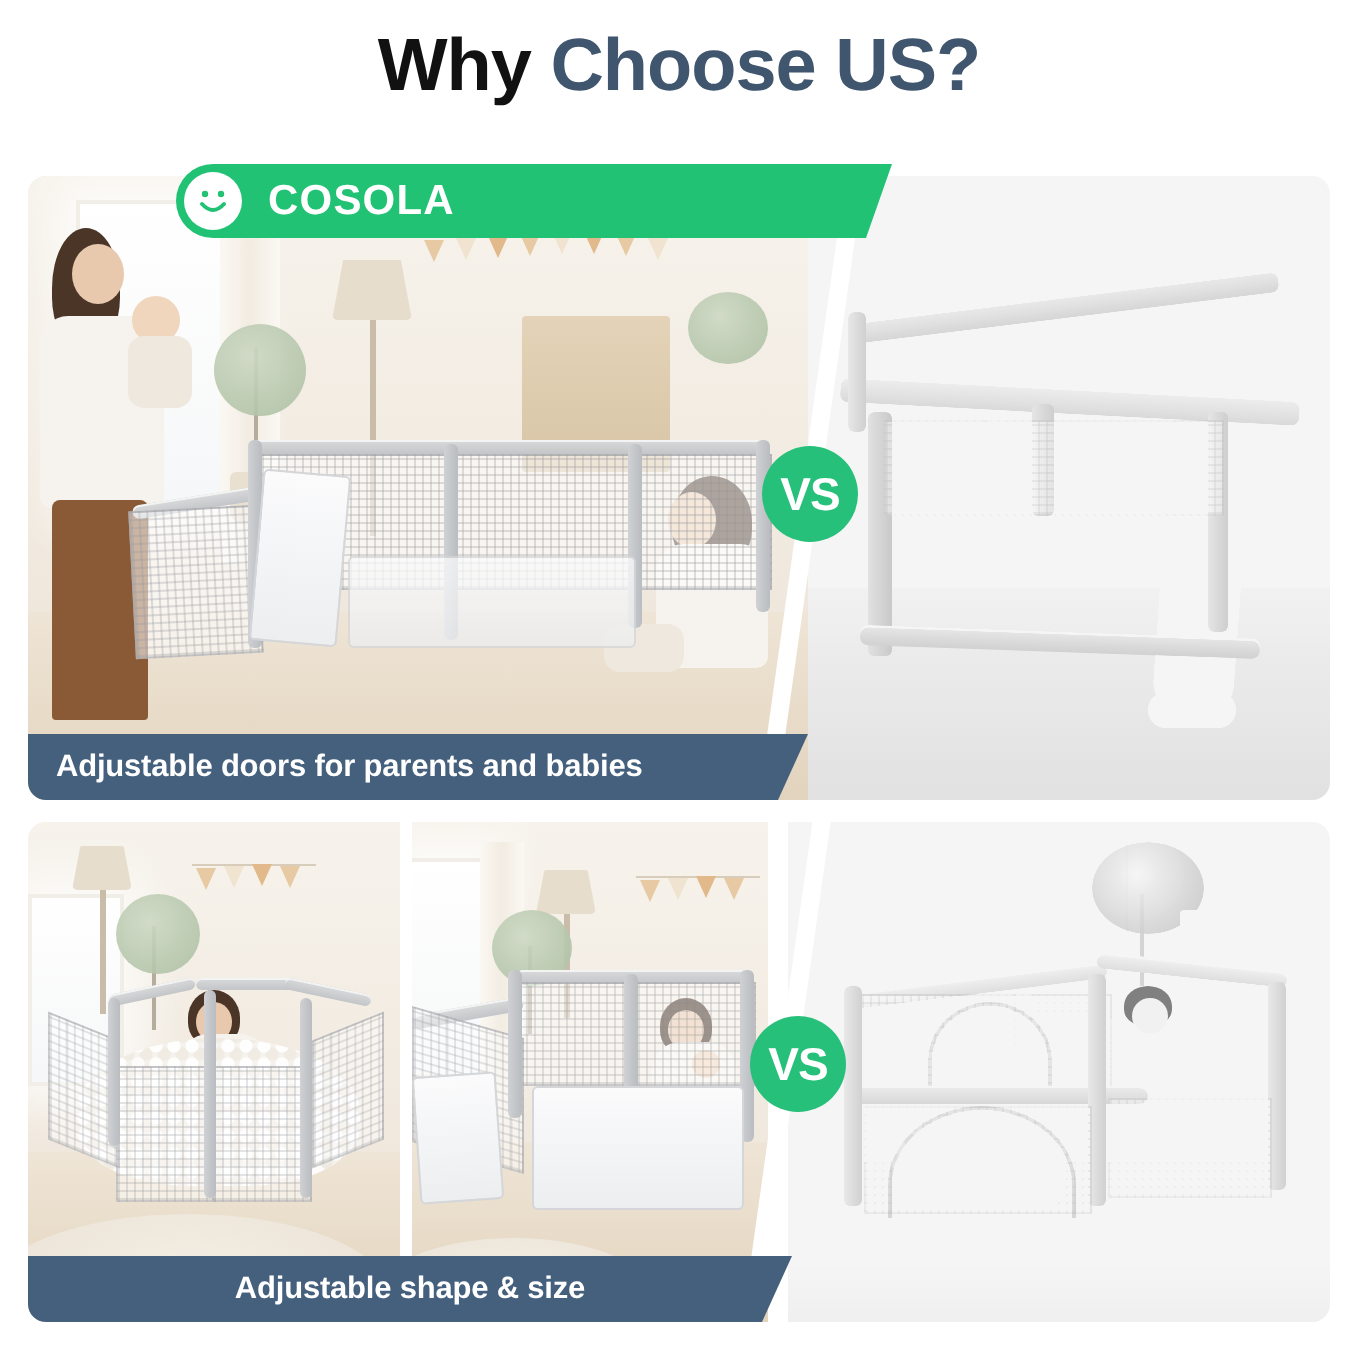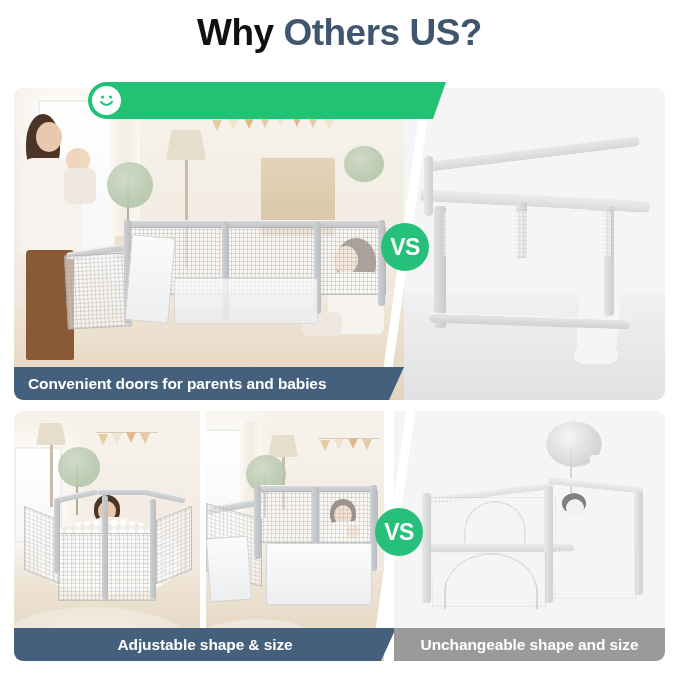--- a/index.html
+++ b/index.html
@@ -352,21 +352,21 @@
     letter-spacing: -0.5px;
     z-index: 30;
   }
   .vs-top { left: 381px; top: 223px; }
   .vs-bottom { left: 375px; top: 508px; }
 </style>
 </head>
 <body>
 
 <div class="title-wrap">
-  <span class="title-a">Why </span><span class="title-b">Others US?</span>
+  <span class="title-a">Why </span><span class="title-b">Choose US?</span>
 </div>
 
 <div class="row row-top">
 
   <div class="pane" style="left:0; width:390px;">
     <div class="scene">
       <div class="wall"></div>
       <div class="floor light"></div>
 
       <div class="window" style="left:24px; top:12px; width:74px; height:150px;"></div>
@@ -420,21 +420,21 @@
         <div class="pen-post" style="left:156px; top:2px; width:7px; height:98px;"></div>
         <div class="pen-post" style="left:248px; top:2px; width:7px; height:92px;"></div>
         <div class="pen-post" style="left:312px; top:0px; width:7px; height:86px;"></div>
 
         <div class="pen-panel-solid" style="left:62px; top:16px; width:42px; height:84px; transform:rotate(5deg);"></div>
         <div class="pen-panel-solid" style="left:108px; top:58px; width:142px; height:44px; opacity:.75;"></div>
       </div>
     </div>
 
     <div class="caption-bar cap-blue">
-      <span class="cap-text">Convenient doors for parents and babies</span>
+      <span class="cap-text">Adjustable doors for parents and babies</span>
     </div>
   </div>
 
   <div class="diag" style="left:386px;"></div>
 
   <div class="pane" style="left:390px; width:261px;">
     <div class="scene gray">
       <div class="wall" style="background:linear-gradient(#fbfbfb,#f2f2f2);"></div>
       <div class="floor" style="background:linear-gradient(#d8d8d8,#c9c9c9); height:34%;"></div>
       <div class="window" style="left:8px; top:10px; width:78px; height:120px;"></div>
@@ -593,33 +593,31 @@
         <div class="balls" style="left:34px; top:92px; width:86px; height:44px; border-radius:40% 40% 20% 20%;"></div>
         <div class="arch" style="left:32px; top:84px; width:90px; height:54px;"></div>
         <div class="pen-mesh" style="left:142px; top:80px; width:80px; height:48px; opacity:.45;"></div>
         <div class="person" style="left:146px; top:24px; width:40px; height:34px;">
           <div class="hair" style="left:4px; top:0px; width:24px; height:20px; background:#6e6e6e;"></div>
           <div class="baby-head" style="left:8px; top:6px; width:18px; height:18px; background:#d8d8d8;"></div>
         </div>
       </div>
     </div>
 
-    <div class="caption-bar cap-gray">
-      <span class="cap-text">Unchangeable shape and size</span>
-    </div>
   </div>
 </div>
 
 <div class="vs vs-bottom">
   <span>VS</span>
 </div>
 
 <div class="banner">
   <div class="banner-green">
     <span class="face">
       <svg width="29" height="29" viewBox="0 0 29 29" aria-hidden="true">
         <circle cx="10.5" cy="11" r="1.6" fill="#22c275"></circle>
         <circle cx="18.5" cy="11" r="1.6" fill="#22c275"></circle>
         <path d="M9 16 Q14.5 22 20 16" stroke="#22c275" stroke-width="2" fill="none" stroke-linecap="round"></path>
       </svg>
     </span>
+    <span class="brand-name">COSOLA</span>
   </div>
 </div>
 
 </body></html>

